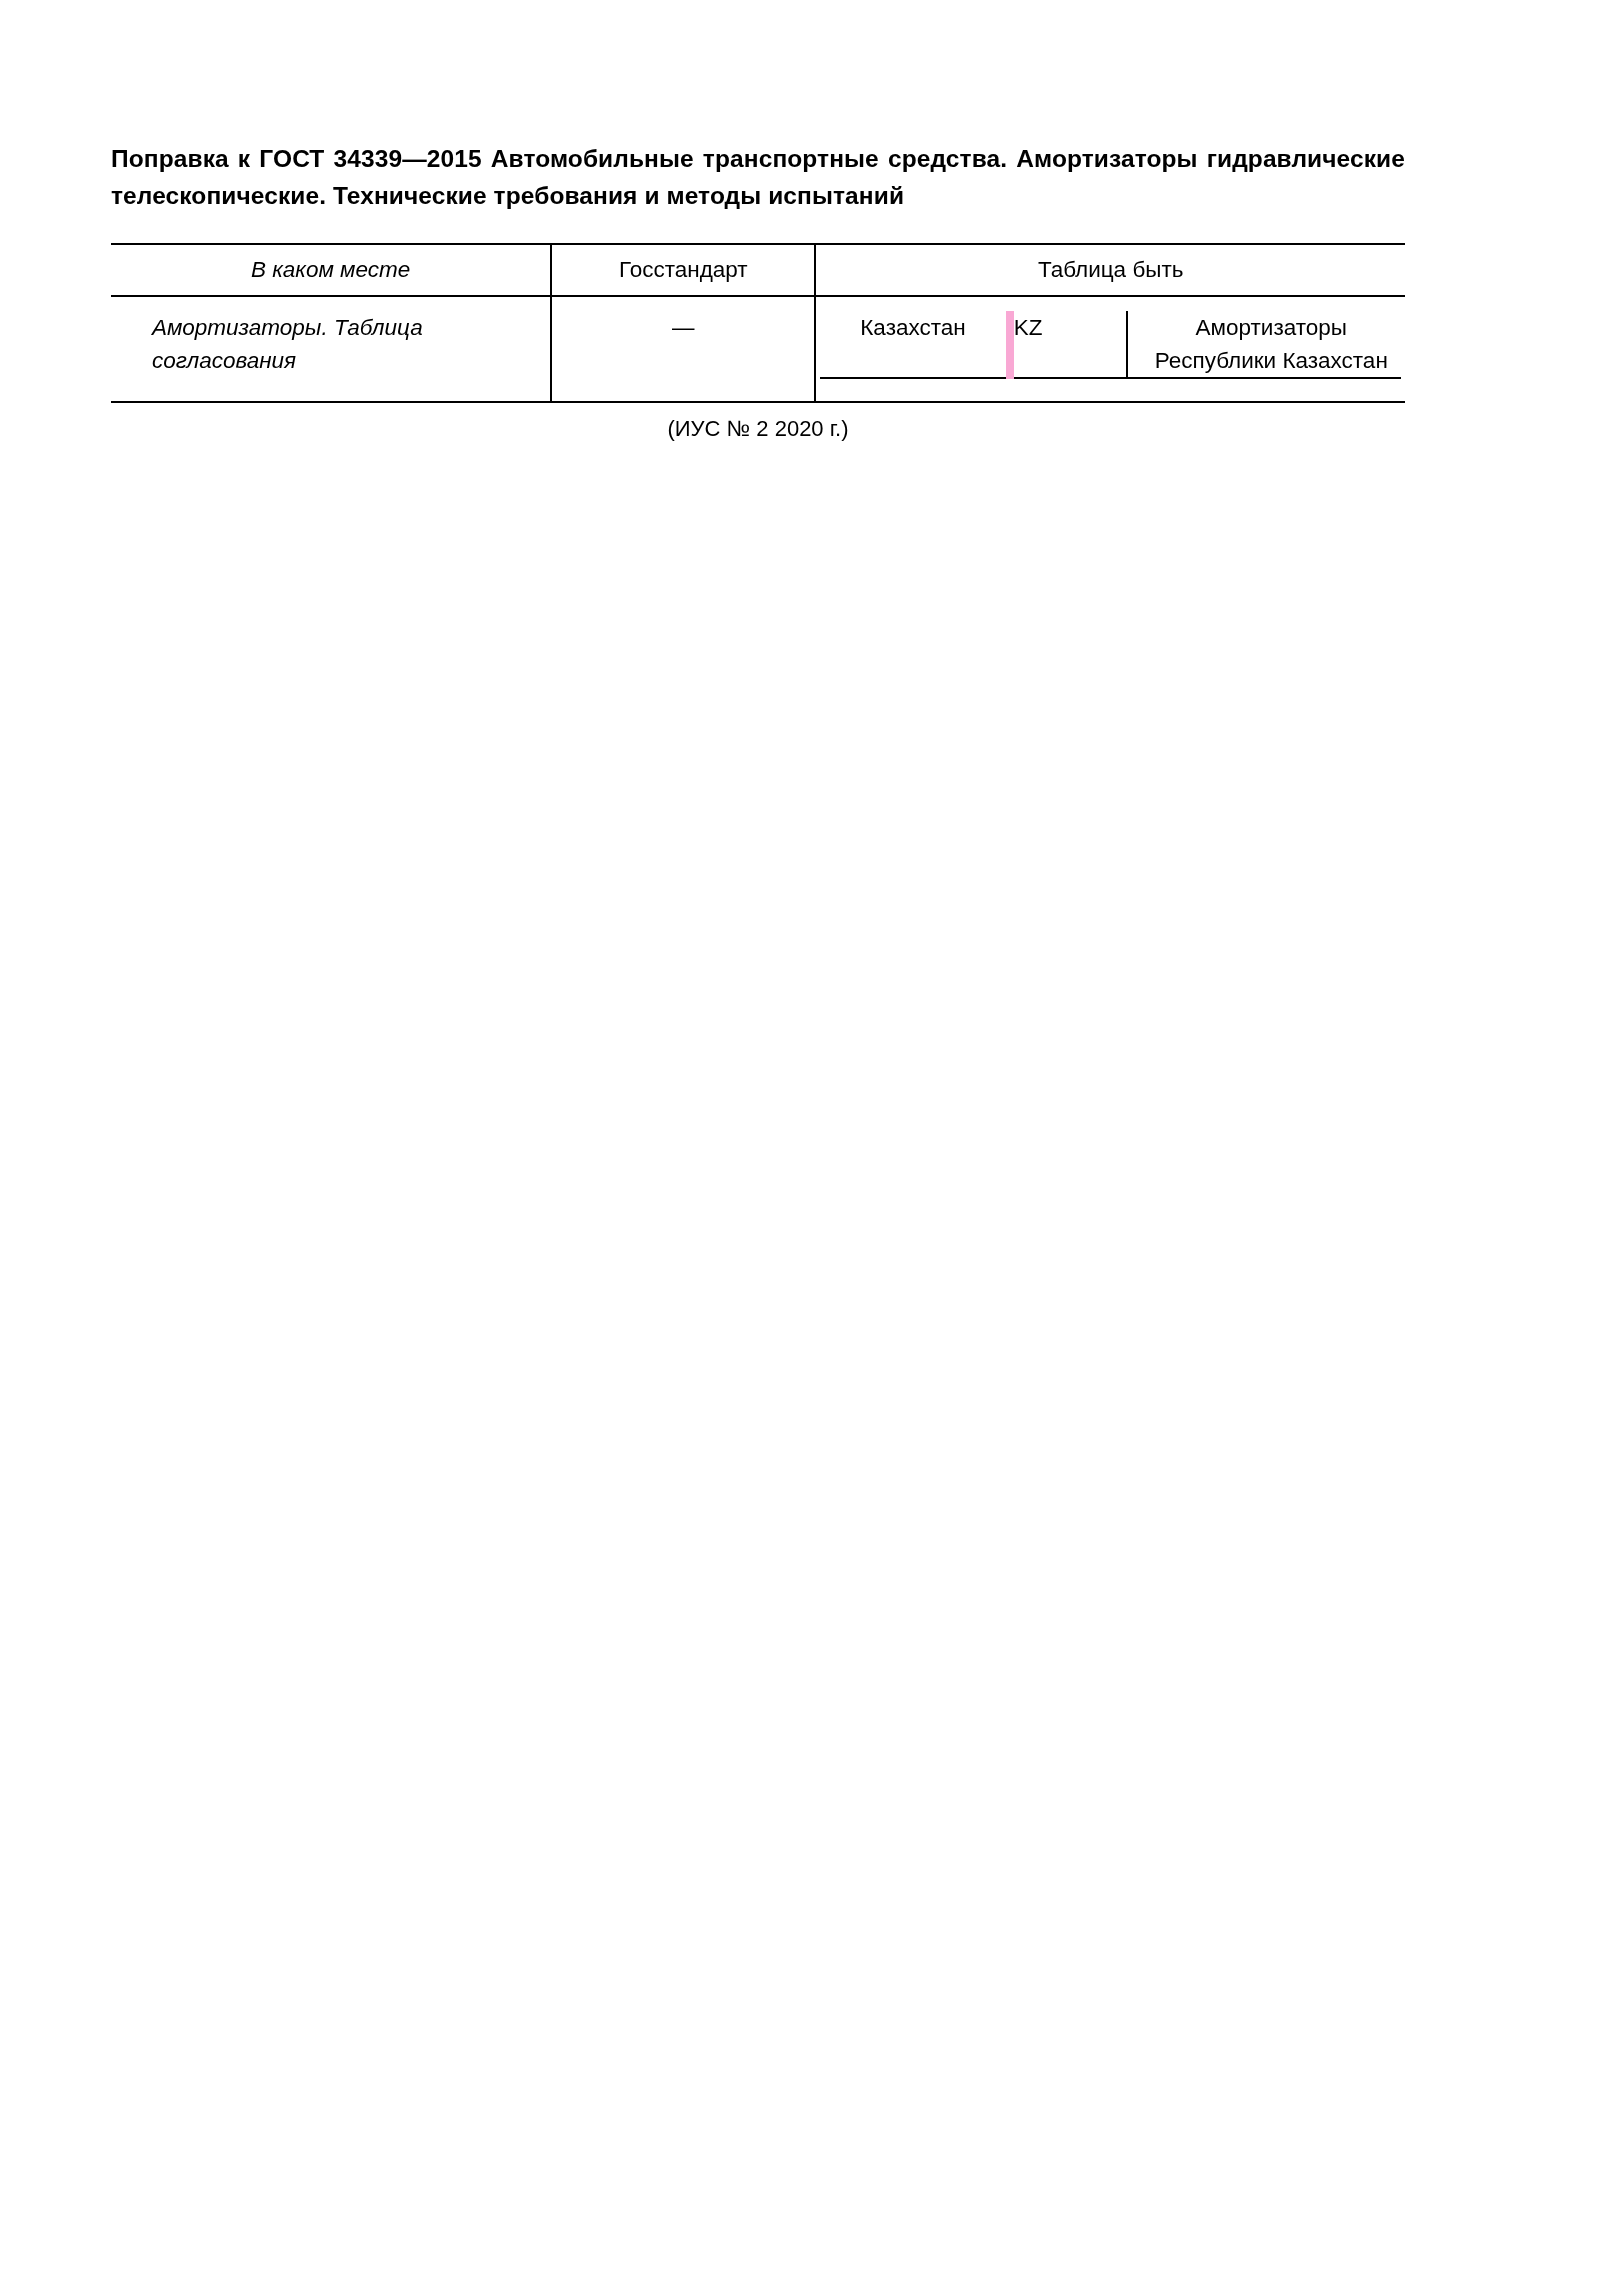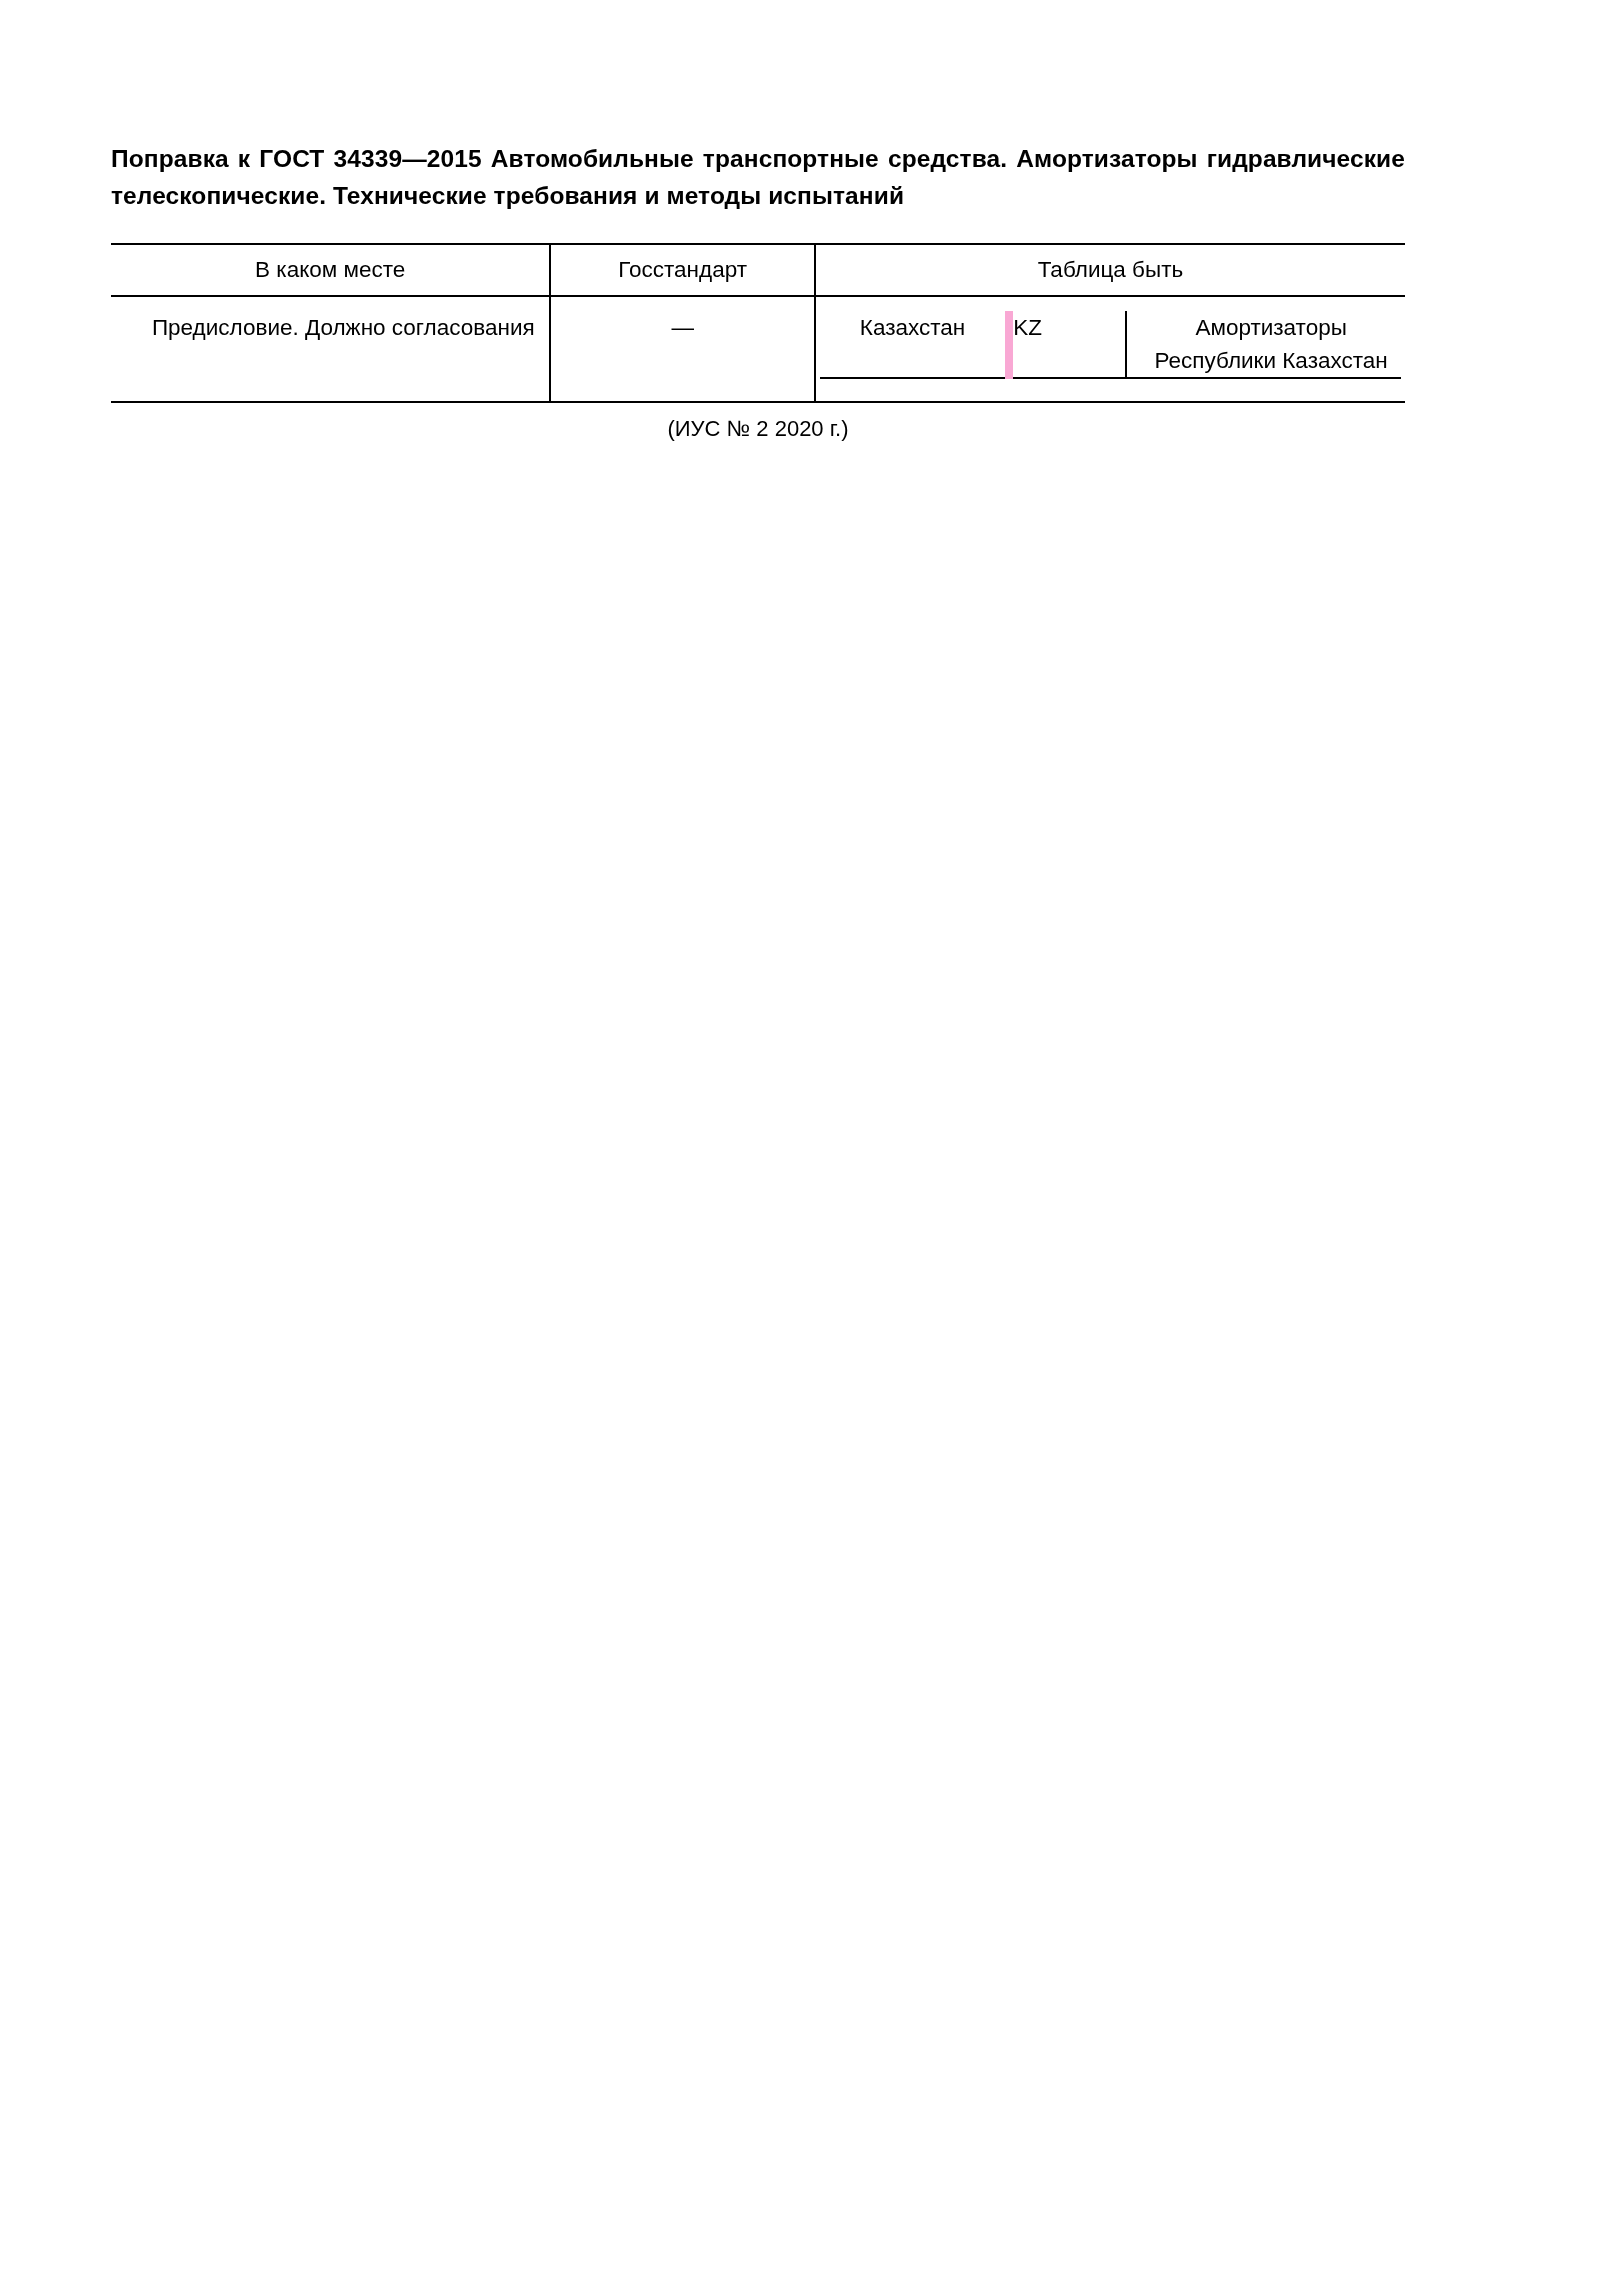--- a/index.html
+++ b/index.html
@@ -53,20 +53,21 @@
     text-align: center;
     padding: 11.8px 3.9px 12.7px 3.9px;
     font-size: 22.5px;
   }
   .body-row td {
     border-bottom: 2.9px solid #000;
     padding: 13.7px 3.9px 21.6px 3.9px;
   }
   .col-place {
     width: 441px;
+    font-style: italic;
   }
   .col-printed {
     width: 260px;
     text-align: center;
   }
   .col-should {
     width: 593px;
   }
   .vline-l {
     border-left: 2px solid #000;
@@ -126,21 +127,21 @@
 
   <table class="corr-table">
     <tbody>
       <tr class="hdr-row">
         <td class="col-place">В каком месте</td>
         <td class="col-printed vline-l">Госстандарт</td>
         <td class="col-should vline-l">Таблица быть</td>
       </tr>
       <tr class="body-row">
         <td class="col-place">
-          <span class="cell-place-text">Предисловие. Должно согласования</span>
+          <span class="cell-place-text">Амортизаторы. Таблица согласования</span>
         </td>
         <td class="col-printed vline-l">
           <span class="cell-printed-text">—</span>
         </td>
         <td class="col-should vline-l">
           <table class="should-inner">
             <tbody>
               <tr>
                 <td class="si-country">Казахстан</td>
                 <td class="si-code">KZ</td>

